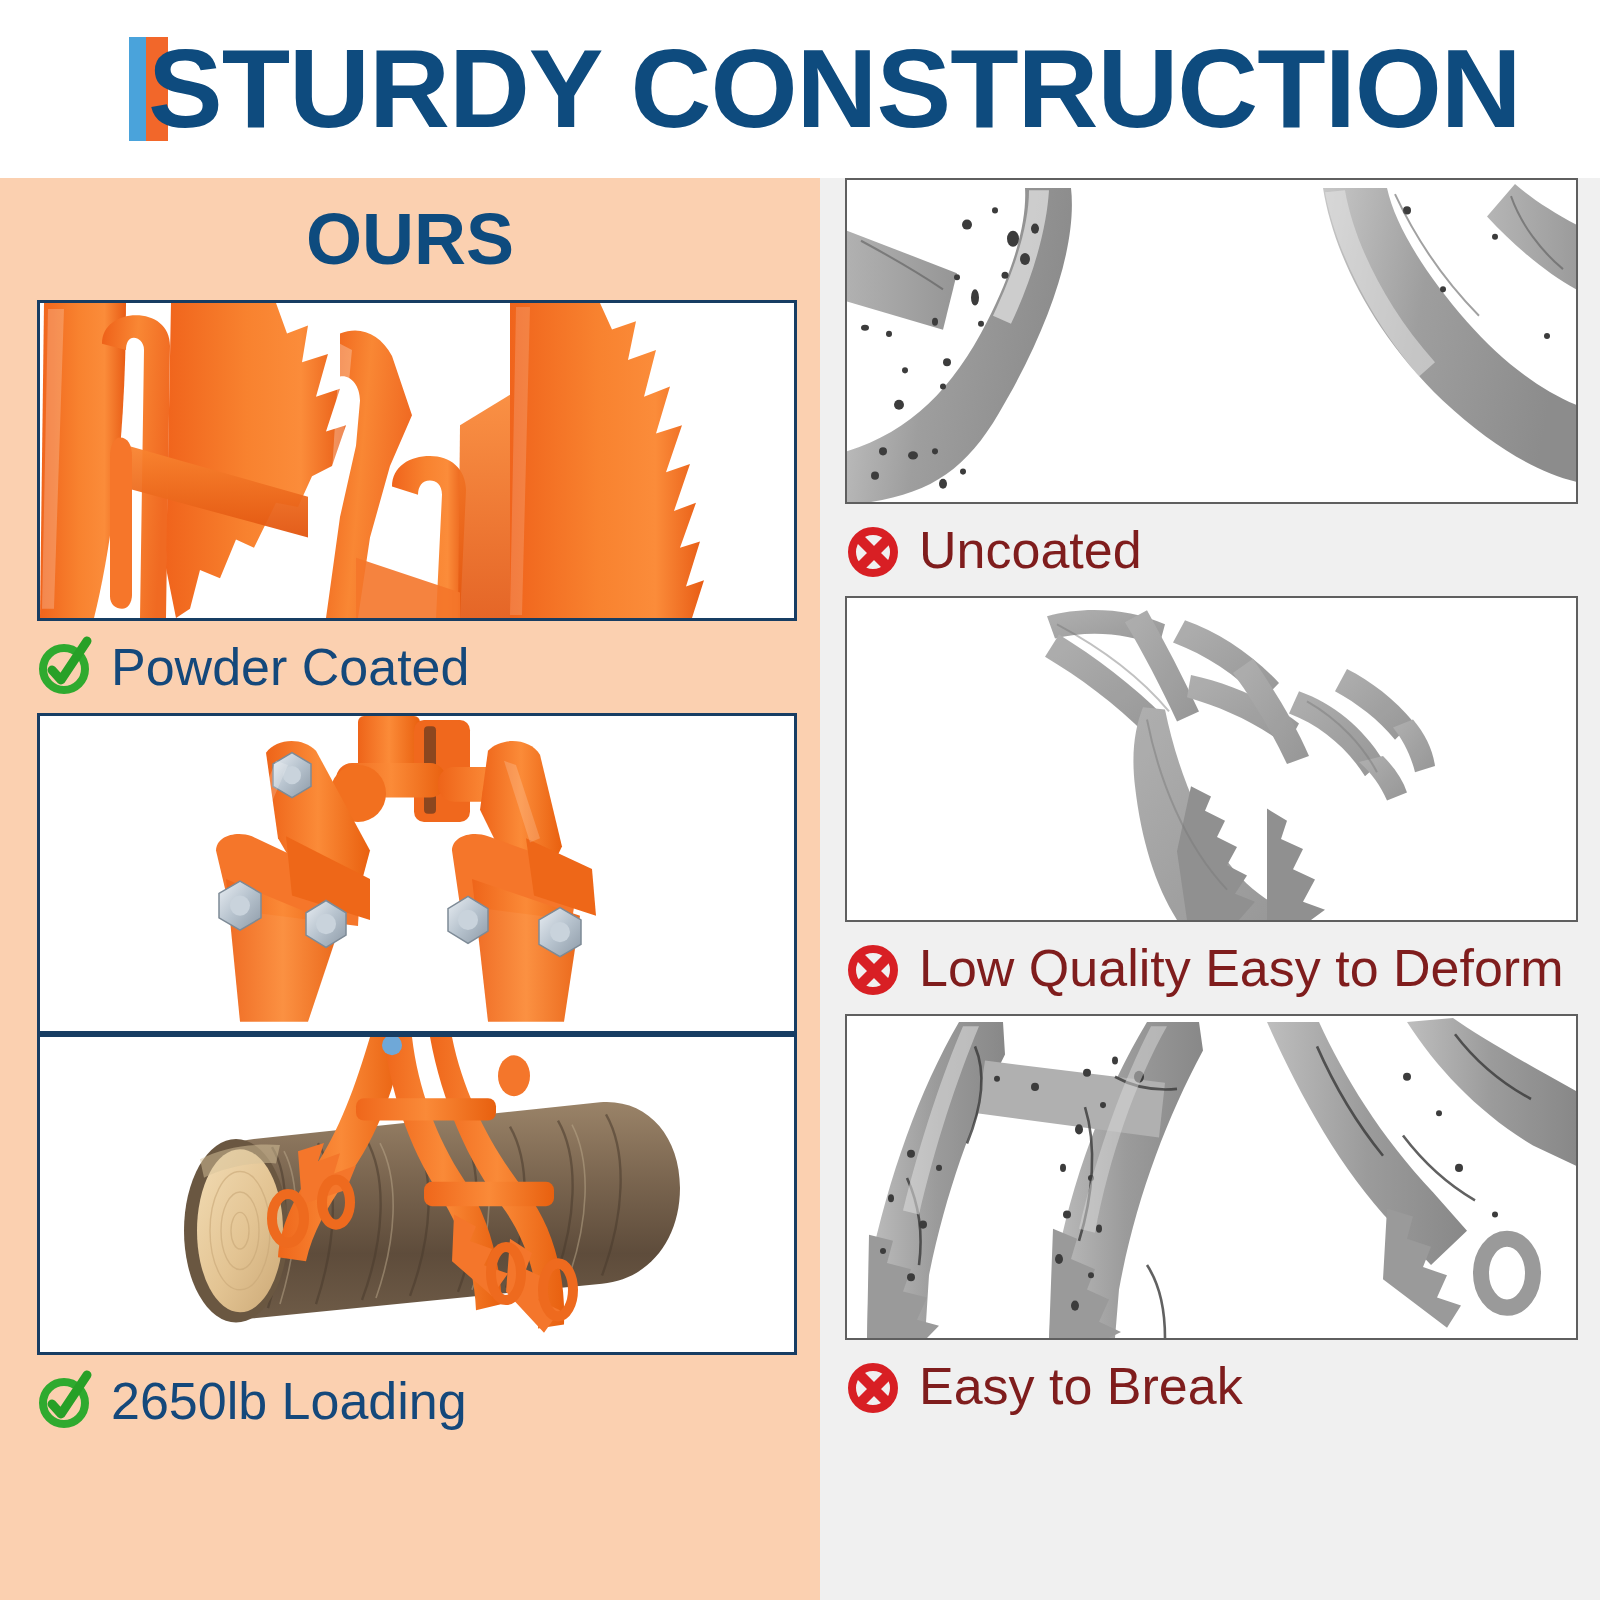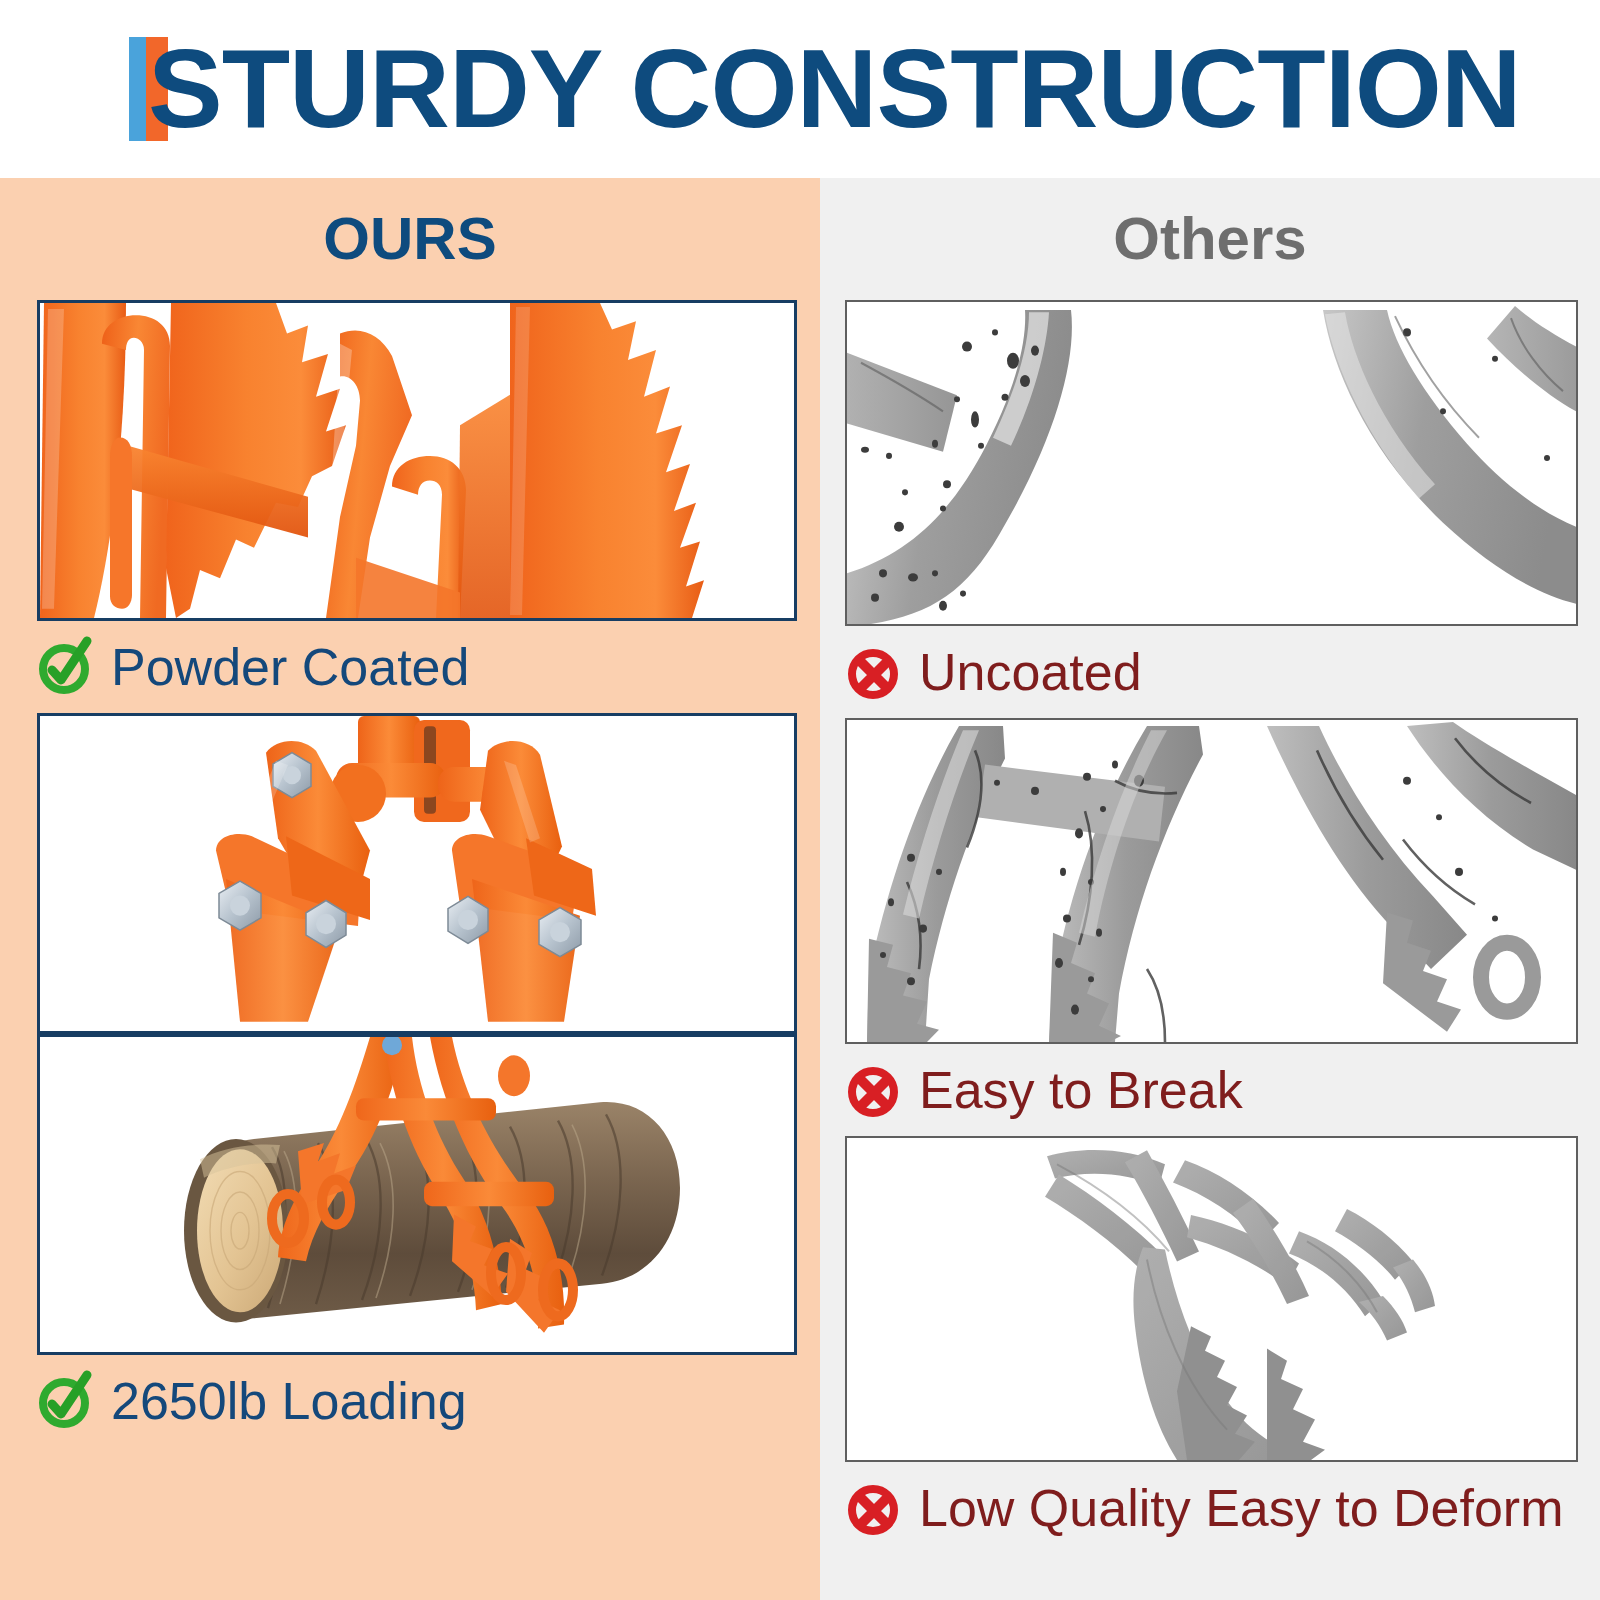--- a/index.html
+++ b/index.html
@@ -18,21 +18,21 @@
          white-space:nowrap;}
 
   
   .columns{position:absolute;left:0;top:178px;width:1600px;height:1422px;display:flex;}
   .col{position:relative;height:100%;}
   .col-ours{width:820px;background:#FBD0B0;}
   .col-others{width:780px;background:#F0F0F0;}
 
   .colhead{height:122px;display:flex;align-items:center;justify-content:center;}
   .colhead span{font-family:"Liberation Sans Narrow","Liberation Sans",sans-serif;
-                font-weight:bold;font-size:60px;line-height:78px;}
+                font-weight:bold;font-size:72px;line-height:78px;}
   .head-ours span{color:#0E4B7E;}
   .head-others span{color:#6E6E6E;}
 
   .rows{display:flex;flex-direction:column;}
   .row{position:relative;}
 
   .panel{background:#ffffff;overflow:hidden;position:relative;}
   .panel-ours{border:3px solid #173D63;}
   .panel-others{border:2px solid #5F5F5F;}
   .panel svg{display:block;width:100%;height:100%;}
@@ -277,23 +277,20 @@
               </svg>
             </span>
             <span class="cap-text">2650lb Loading</span>
           </div>
         </div>
 
       </div>
     </div>
 
     <div class="col col-others">
-      <div class="colhead head-others">
-        <span>Others</span>
-      </div>
       <div class="rows others-rows">
 
         <div class="row">
           <div class="panel panel-others others-panel">
             <svg viewBox="0 0 729 318" preserveAspectRatio="none">
               <defs>
                 <linearGradient id="gm1" x1="0" y1="0" x2="1" y2="0.2">
                   <stop offset="0" stop-color="#C7C7C7"></stop>
                     <stop offset="0.45" stop-color="#9E9E9E"></stop>
                   <stop offset="1" stop-color="#8C8C8C"></stop>
@@ -358,20 +355,69 @@
               </svg>
             </span>
             <span class="cap-text">Uncoated</span>
           </div>
         </div>
 
         <div class="row">
           <div class="panel panel-others others-panel">
             <svg viewBox="0 0 729 318" preserveAspectRatio="none">
               <defs>
+                <linearGradient id="df1" x1="0" y1="0" x2="1" y2="1">
+                  <stop offset="0" stop-color="#A9A9A9"></stop>
+                    <stop offset="1" stop-color="#8E8E8E"></stop>
+                </linearGradient>
+              </defs>
+              <rect x="0" y="0" width="729" height="318" fill="#ffffff"></rect>
+              <g fill="url(#df1)" opacity="0.92">
+
+                <path d="M200 18 C236 8 282 10 318 26 L312 48 C280 34 240 32 208 40 Z"></path>
+                <path d="M212 36 C248 58 286 86 318 118 L300 136 C268 104 232 78 198 58 Z"></path>
+                <path d="M300 12 C318 44 336 78 352 112 L330 122 C314 88 296 54 278 24 Z"></path>
+                <path d="M338 22 C372 34 406 56 432 84 L414 102 C390 76 358 56 326 44 Z"></path>
+                <path d="M344 76 C382 84 420 100 452 124 L440 146 C410 124 376 108 340 98 Z"></path>
+                <path d="M406 60 C428 92 448 124 462 156 L440 164 C426 134 408 104 386 74 Z"></path>
+
+                <path d="M318 110 C328 158 346 210 376 254 C398 286 424 304 452 312 L446 318 L330 318 C308 284 294 238 288 186 C284 152 288 128 296 108 Z"></path>
+
+                <path d="M452 92 C486 104 516 128 536 160 L518 176 C500 148 474 126 442 114 Z"></path>
+                <path d="M500 70 C524 82 548 100 566 122 L548 140 C532 120 510 104 488 92 Z"></path>
+                <path d="M536 156 C548 168 556 180 560 192 L540 200 C534 186 524 172 512 162 Z"></path>
+                <path d="M566 120 C578 134 586 150 588 166 L568 172 C564 156 556 140 546 128 Z"></path>
+              </g>
+
+              <g fill="#909090">
+                <path d="M344 186 L364 196 L358 210 L378 220 L370 236 L390 246 L380 264 L400 274 L388 292 L408 300 L392 318 L340 318 L330 250 Z"></path>
+                <path d="M420 208 L440 220 L434 238 L456 248 L446 268 L468 278 L456 300 L478 308 L464 318 L420 318 Z"></path>
+              </g>
+              <g stroke="#777" stroke-width="2" fill="none" opacity="0.45">
+                <path d="M210 26 C248 46 290 74 322 112"></path>
+                <path d="M300 120 C312 180 338 244 380 288"></path>
+                <path d="M460 102 C492 120 516 146 530 172"></path>
+              </g>
+            </svg>
+          </div>
+          <div class="caption cap-others cap-narrow">
+            <span class="cap-icon">
+              <svg viewBox="0 0 56 56">
+                <circle cx="28" cy="30" r="21" fill="none" stroke="#D81F24" stroke-width="8"></circle>
+                <path d="M16 18 L42 44 M42 18 L16 44" stroke="#D81F24" stroke-width="10" stroke-linecap="round"></path>
+              </svg>
+            </span>
+            <span class="cap-text">Low Quality Easy to Deform</span>
+          </div>
+        </div>
+
+        <div class="row">
+          <div class="panel panel-others others-panel">
+            <svg viewBox="0 0 729 318" preserveAspectRatio="none">
+              <defs>
                 <linearGradient id="ck1" x1="0" y1="0" x2="1" y2="0">
                   <stop offset="0" stop-color="#BEBEBE"></stop>
                     <stop offset="0.5" stop-color="#9B9B9B"></stop>
                   <stop offset="1" stop-color="#888888"></stop>
                 </linearGradient>
               </defs>
               <rect x="0" y="0" width="729" height="318" fill="#ffffff"></rect>
 
               <path d="M112 6 C72 74 42 158 22 250 L20 318 L78 318 L82 256 C98 178 124 104 158 38 L156 6 Z" fill="url(#ck1)"></path>
 
@@ -437,66 +483,17 @@
             <span class="cap-icon">
               <svg viewBox="0 0 56 56">
                 <circle cx="28" cy="30" r="21" fill="none" stroke="#D81F24" stroke-width="8"></circle>
                 <path d="M16 18 L42 44 M42 18 L16 44" stroke="#D81F24" stroke-width="10" stroke-linecap="round"></path>
               </svg>
             </span>
             <span class="cap-text">Easy to Break</span>
           </div>
         </div>
 
-        <div class="row">
-          <div class="panel panel-others others-panel">
-            <svg viewBox="0 0 729 318" preserveAspectRatio="none">
-              <defs>
-                <linearGradient id="df1" x1="0" y1="0" x2="1" y2="1">
-                  <stop offset="0" stop-color="#A9A9A9"></stop>
-                    <stop offset="1" stop-color="#8E8E8E"></stop>
-                </linearGradient>
-              </defs>
-              <rect x="0" y="0" width="729" height="318" fill="#ffffff"></rect>
-              <g fill="url(#df1)" opacity="0.92">
-
-                <path d="M200 18 C236 8 282 10 318 26 L312 48 C280 34 240 32 208 40 Z"></path>
-                <path d="M212 36 C248 58 286 86 318 118 L300 136 C268 104 232 78 198 58 Z"></path>
-                <path d="M300 12 C318 44 336 78 352 112 L330 122 C314 88 296 54 278 24 Z"></path>
-                <path d="M338 22 C372 34 406 56 432 84 L414 102 C390 76 358 56 326 44 Z"></path>
-                <path d="M344 76 C382 84 420 100 452 124 L440 146 C410 124 376 108 340 98 Z"></path>
-                <path d="M406 60 C428 92 448 124 462 156 L440 164 C426 134 408 104 386 74 Z"></path>
-
-                <path d="M318 110 C328 158 346 210 376 254 C398 286 424 304 452 312 L446 318 L330 318 C308 284 294 238 288 186 C284 152 288 128 296 108 Z"></path>
-
-                <path d="M452 92 C486 104 516 128 536 160 L518 176 C500 148 474 126 442 114 Z"></path>
-                <path d="M500 70 C524 82 548 100 566 122 L548 140 C532 120 510 104 488 92 Z"></path>
-                <path d="M536 156 C548 168 556 180 560 192 L540 200 C534 186 524 172 512 162 Z"></path>
-                <path d="M566 120 C578 134 586 150 588 166 L568 172 C564 156 556 140 546 128 Z"></path>
-              </g>
-
-              <g fill="#909090">
-                <path d="M344 186 L364 196 L358 210 L378 220 L370 236 L390 246 L380 264 L400 274 L388 292 L408 300 L392 318 L340 318 L330 250 Z"></path>
-                <path d="M420 208 L440 220 L434 238 L456 248 L446 268 L468 278 L456 300 L478 308 L464 318 L420 318 Z"></path>
-              </g>
-              <g stroke="#777" stroke-width="2" fill="none" opacity="0.45">
-                <path d="M210 26 C248 46 290 74 322 112"></path>
-                <path d="M300 120 C312 180 338 244 380 288"></path>
-                <path d="M460 102 C492 120 516 146 530 172"></path>
-              </g>
-            </svg>
-          </div>
-          <div class="caption cap-others cap-narrow">
-            <span class="cap-icon">
-              <svg viewBox="0 0 56 56">
-                <circle cx="28" cy="30" r="21" fill="none" stroke="#D81F24" stroke-width="8"></circle>
-                <path d="M16 18 L42 44 M42 18 L16 44" stroke="#D81F24" stroke-width="10" stroke-linecap="round"></path>
-              </svg>
-            </span>
-            <span class="cap-text">Low Quality Easy to Deform</span>
-          </div>
-        </div>
-
       </div>
     </div>
 
   </div>
 </div>
 
 </body></html>

